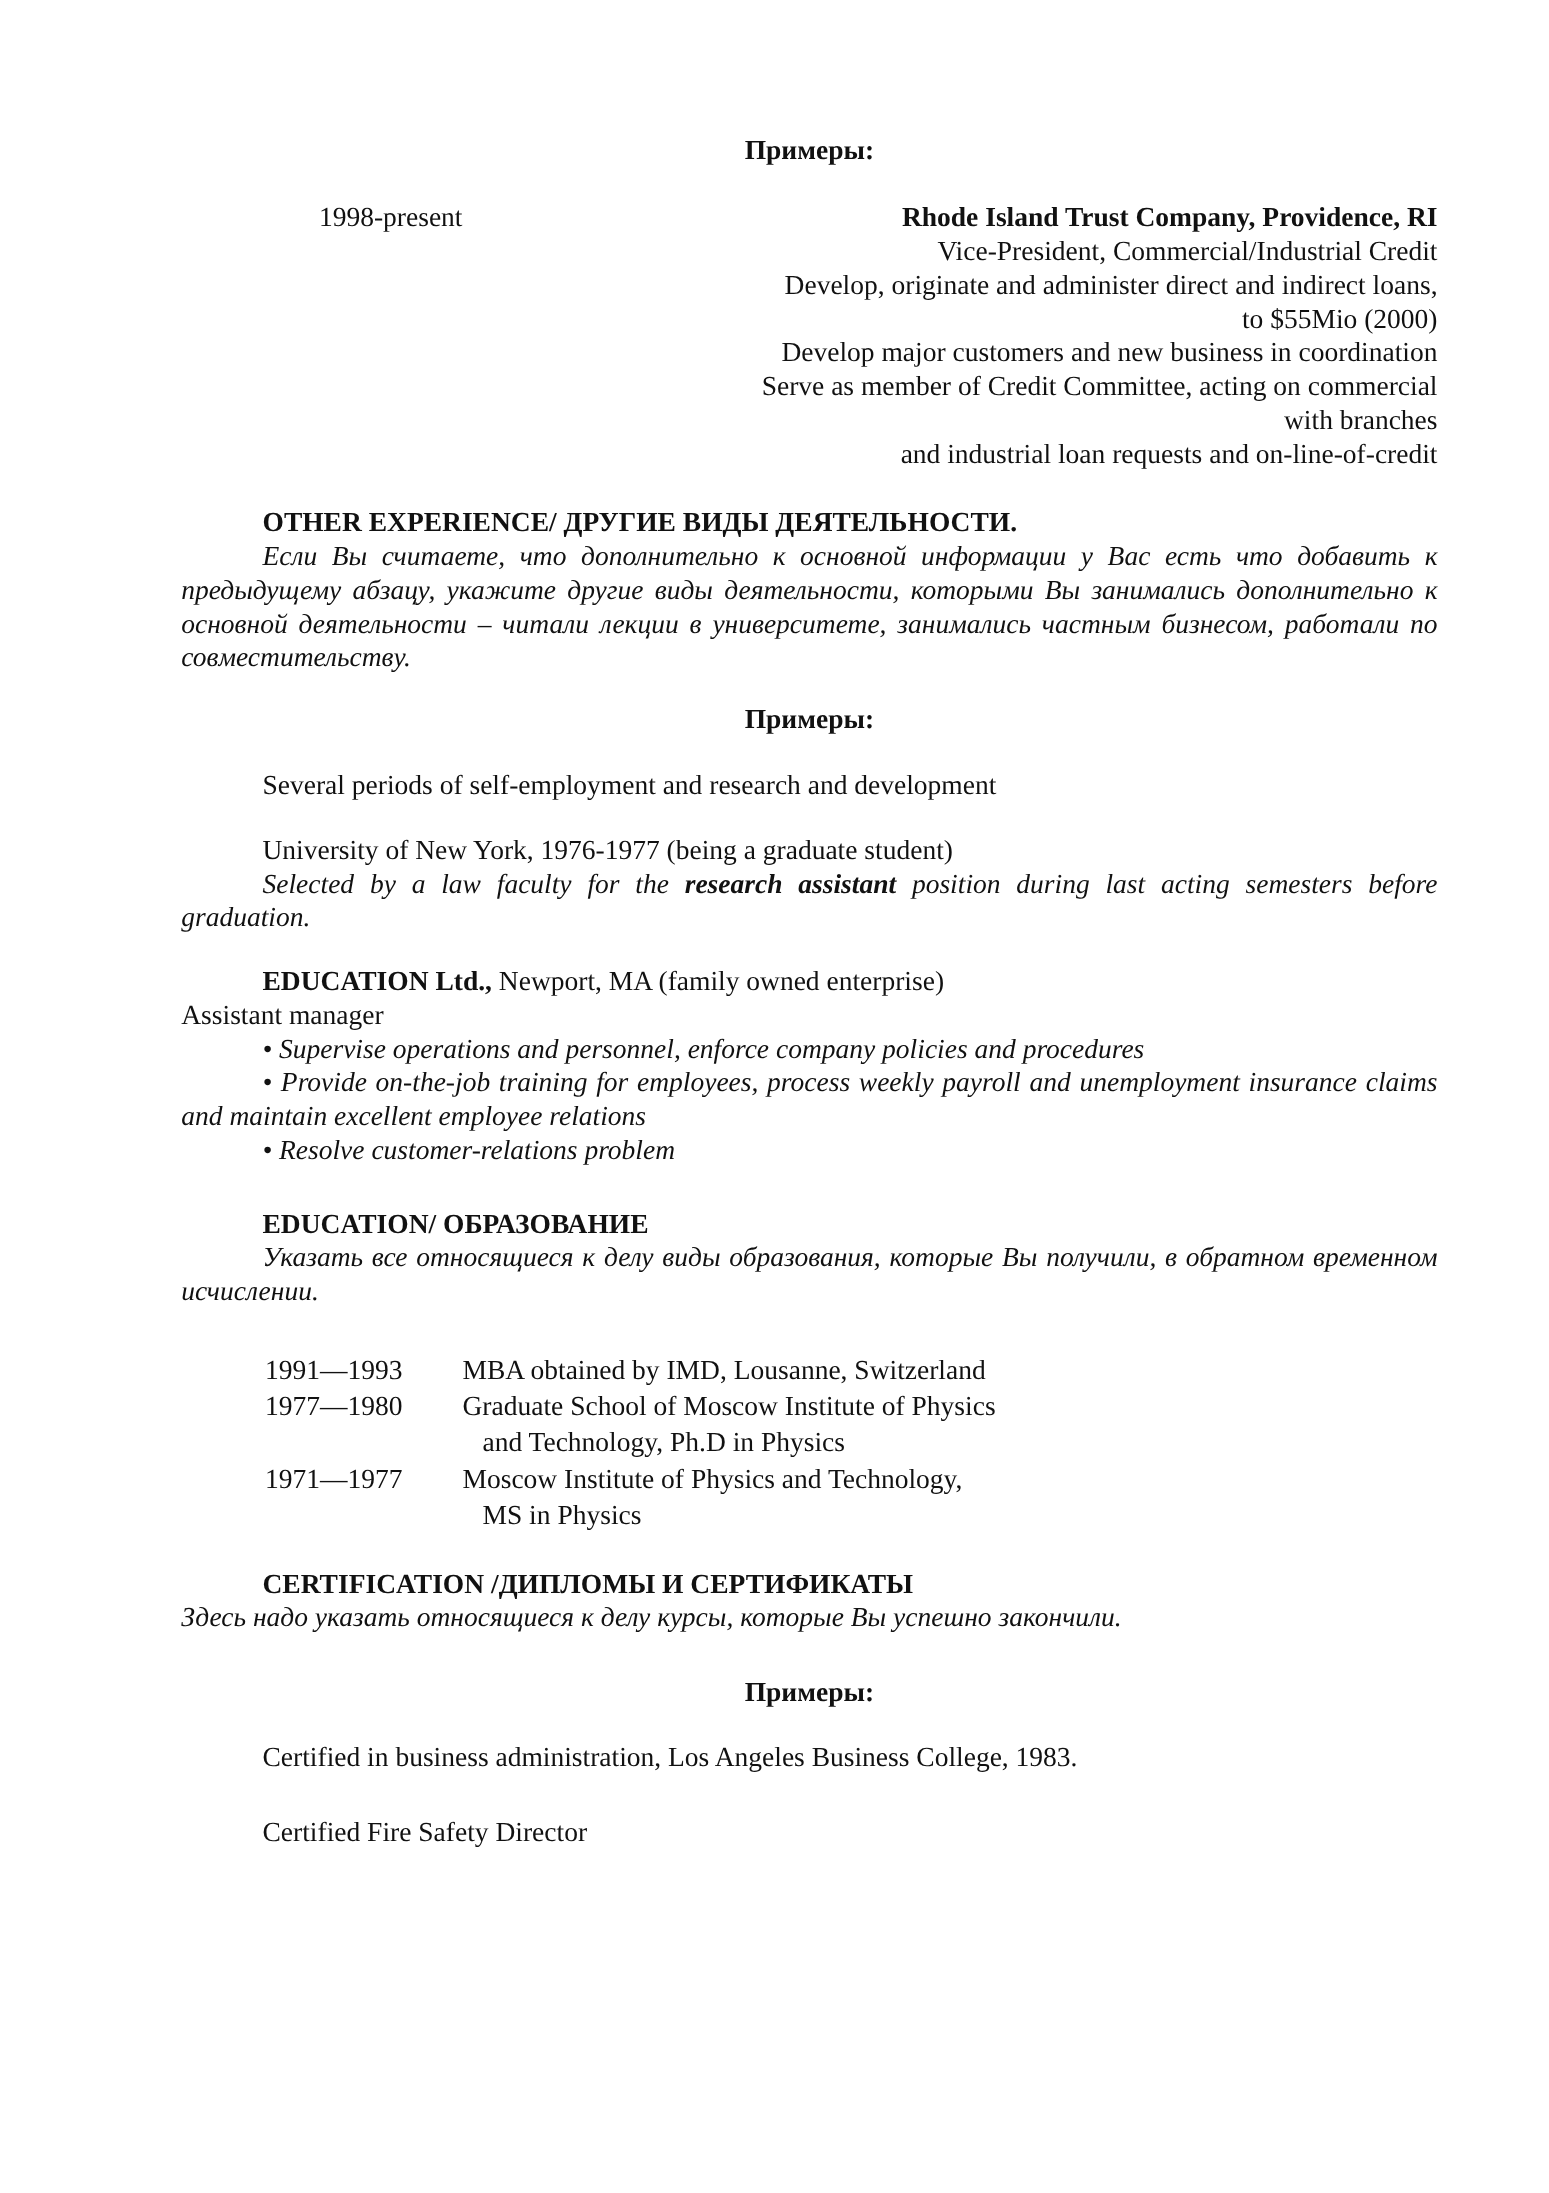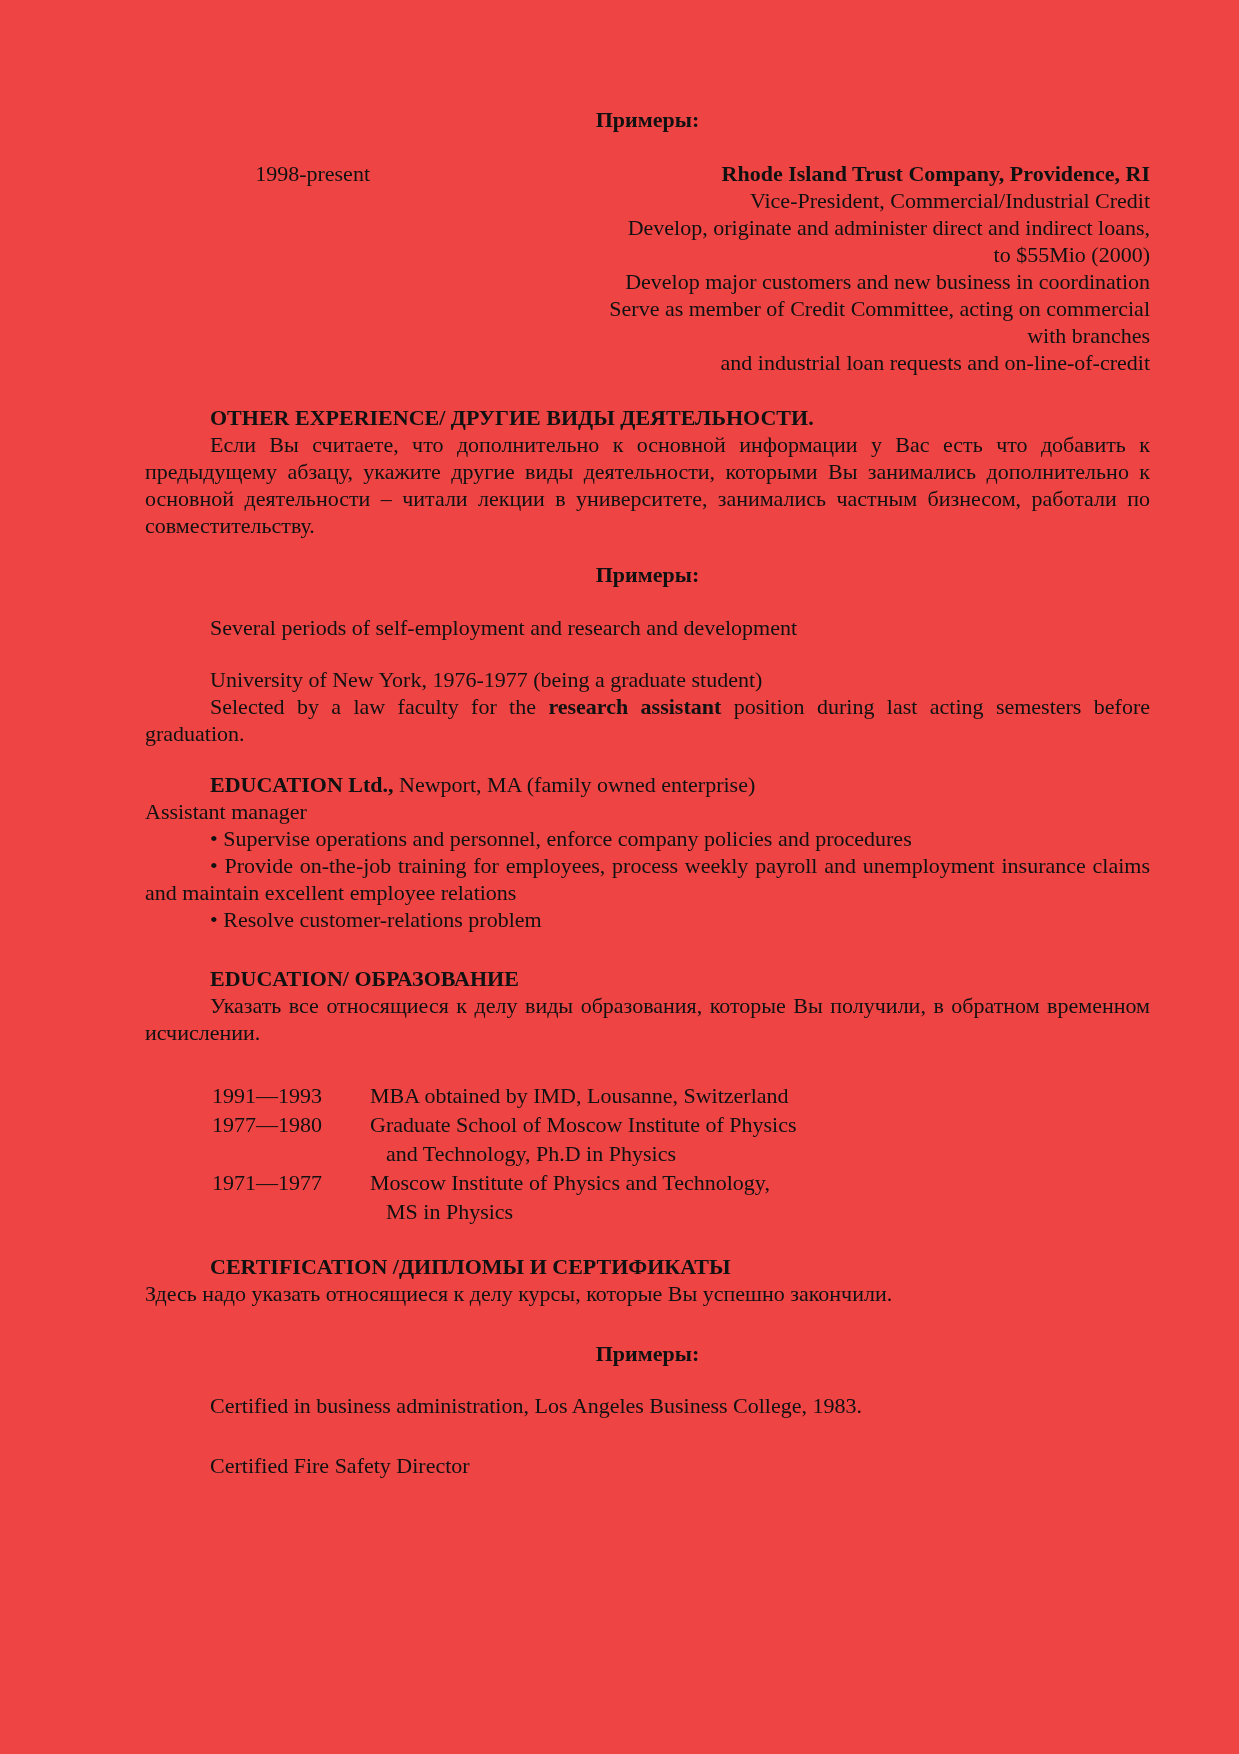--- a/index.html
+++ b/index.html
@@ -5,21 +5,21 @@
   html, body {
     margin: 0;
     padding: 0;
     background: #e8e8e8;
   }
   .page {
     position: relative;
     width: 1239px;
     height: 1754px;
     margin: 0 auto;
-    background: #ef4444;
+    background: #ffffff;
     color: #111111;
     font-family: "Liberation Serif", "DejaVu Serif", serif;
     font-size: 22px;
     line-height: 27px;
     overflow: hidden;
   }
   .content {
     position: absolute;
     left: 145px;
     top: 0;
@@ -47,21 +47,21 @@
   .col-body { flex: 1; }
 
   .section-heading {
     font-weight: bold;
     padding-left: 65px;
   }
   .heading-other { margin-top: 28px; }
   .heading-education { margin-top: 32px; }
   .heading-certification { margin-top: 27px; }
 
-  .para { margin: 0; }
+  .para { margin: 0; font-style: italic; }
 
   .line-self-employment { margin-top: 26px; padding-left: 65px; }
   .line-university { margin-top: 25px; padding-left: 65px; }
 
   .campbell-block { margin-top: 24px; }
   .campbell-title { padding-left: 65px; }
   .bullet-para { margin: 0; }
 
   .edu-table { margin-top: 35px; line-height: 29px; }
   .edu-cont { padding-left: 16px; }

